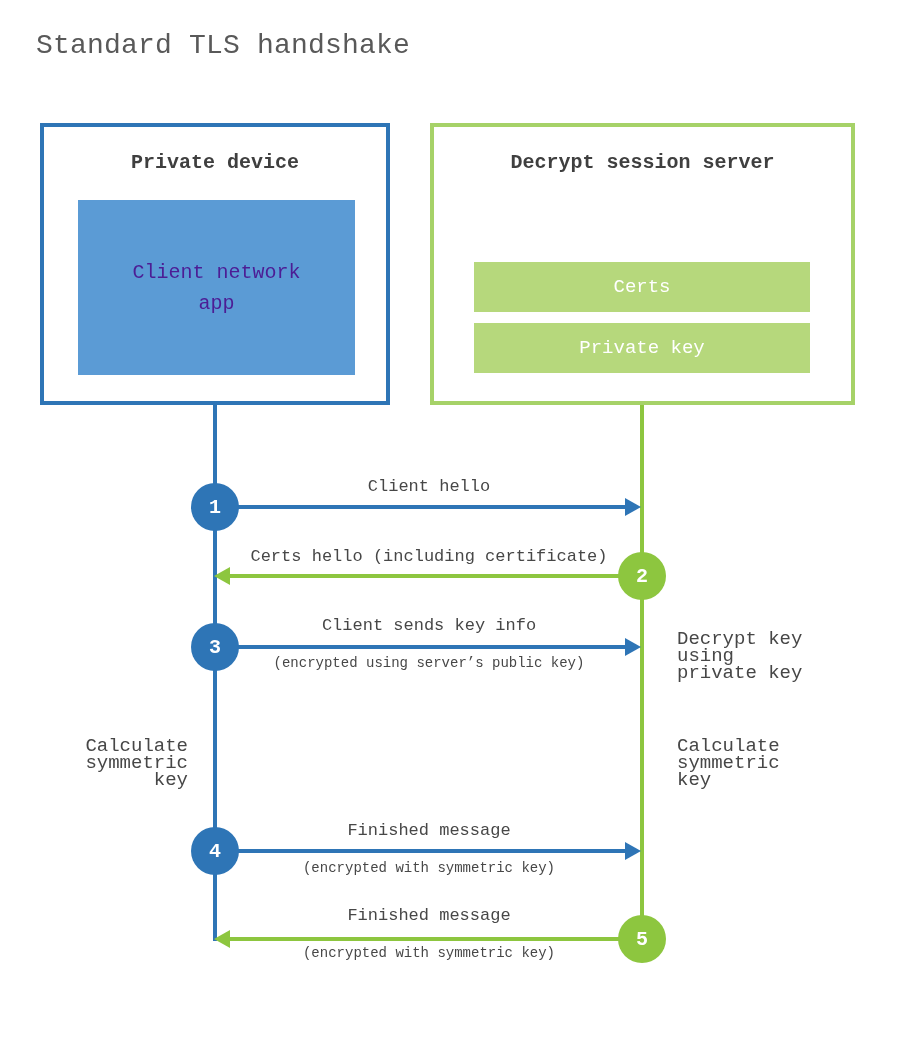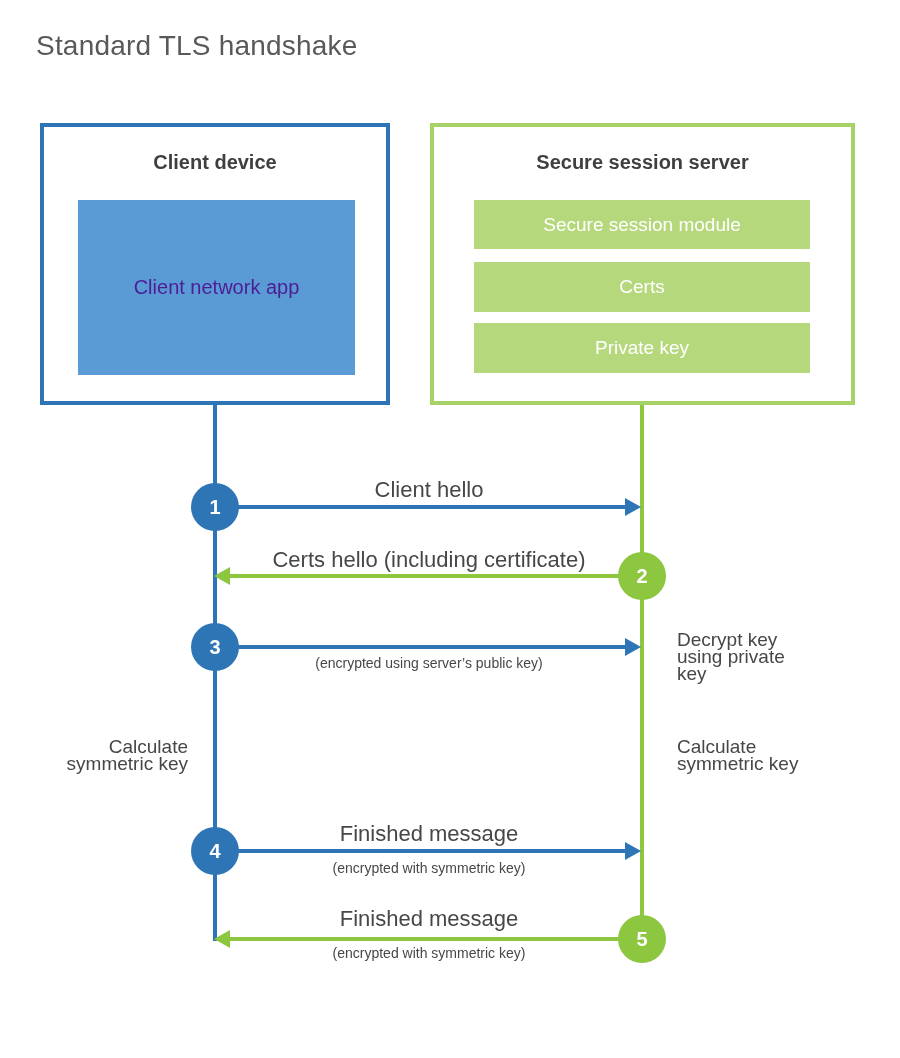--- a/index.html
+++ b/index.html
@@ -4,21 +4,21 @@
 <style>
   :root{
     --blue:#2e75b6; --blue-fill:#5b9bd5; --green:#8dc63f;
     --green-border:#a6d268; --green-fill:#b6d87c;
     --text-dark:#3f3f3f; --text-gray:#595959; --label:#474747;
   }
   *{margin:0;padding:0;box-sizing:border-box;}
   html,body{background:#fff;}
   .canvas{
     position:relative;width:900px;height:1058px;background:#ffffff;
-    font-family:Liberation Sans, sans-serif;overflow:hidden;
+    font-family:Liberation Mono, monospace;overflow:hidden;
   }
   .title{
     position:absolute;left:36px;top:30px;font-size:28px;font-weight:300;
     color:var(--text-gray);letter-spacing:.2px;
   }
   
   .box{position:absolute;top:123px;height:282px;background:#fff;}
   .box.client{left:40px;width:350px;border:4px solid var(--blue);}
   .box.server{left:430px;width:425px;border:4px solid var(--green-border);}
   .box-title{
@@ -53,48 +53,47 @@
   .shaft.blue{background:var(--blue);left:215px;} .shaft.green{background:var(--green);left:230px;}
   .head{position:absolute;width:0;height:0;border-top:9px solid transparent;border-bottom:9px solid transparent;}
   .head.right{left:625px;border-left:16px solid var(--blue);}
   .head.left{left:214px;border-right:16px solid var(--green);}
   .s1 .shaft{top:505px;} .s1 .head{top:498px;}
   .s2 .shaft{top:574px;} .s2 .head{top:567px;}
   .s3 .shaft{top:645px;} .s3 .head{top:638px;}
   .s4 .shaft{top:849px;} .s4 .head{top:842px;}
   .s5 .shaft{top:937px;} .s5 .head{top:930px;}
   
-  .msg{position:absolute;left:214px;width:430px;text-align:center;color:var(--label);font-size:22px;}
+  .msg{position:absolute;left:214px;width:430px;text-align:center;color:var(--label);font-size:17px;}
   .sub{position:absolute;left:214px;width:430px;text-align:center;color:var(--label);font-size:14px;}
   .l1{top:477px;} .l2{top:547px;} .l3{top:616px;} .l4{top:821px;} .l5{top:906px;}
   .sb3{top:655px;} .sb4{top:860px;} .sb5{top:945px;}
   
   .note{position:absolute;font-size:19px;line-height:17px;color:var(--label);}
   .note.decrypt{left:677px;top:631px;width:140px;}
   .note.calc-left{left:52px;top:738px;width:136px;text-align:right;}
   .note.calc-right{left:677px;top:738px;width:140px;}
 </style>
 </head>
 <body>
 
 <div class="canvas">
 
   <div class="title">Standard TLS handshake</div>
 
   <div class="box client">
-    <div class="box-title">Client device</div>
+    <div class="box-title">Private device</div>
   </div>
   <div class="app-box">
     <span>Client network app</span>
   </div>
 
   <div class="box server">
-    <div class="box-title">Secure session server</div>
+    <div class="box-title">Decrypt session server</div>
   </div>
-  <div class="bar b1">Secure session module</div>
   <div class="bar b3">Private key</div>
   <div class="bar b2">Certs</div>
 
   <div class="vline blue"></div>
   <div class="vline green"></div>
 
   <div class="s1">
     <div class="shaft blue"></div>
     <div class="head right"></div>
   </div>
@@ -105,20 +104,21 @@
     <div class="shaft green"></div>
     <div class="head left"></div>
   </div>
   <div class="msg l2">Certs hello (including certificate)</div>
   <div class="circle green c2">2</div>
 
   <div class="s3">
     <div class="shaft blue"></div>
     <div class="head right"></div>
   </div>
+  <div class="msg l3">Client sends key info</div>
   <div class="sub sb3">(encrypted using server’s public key)</div>
   <div class="circle blue c3">3</div>
   <div class="note decrypt">Decrypt key using private key</div>
 
   <div class="note calc-left">Calculate symmetric key</div>
   <div class="note calc-right">Calculate symmetric key</div>
 
   <div class="s4">
     <div class="shaft blue"></div>
     <div class="head right"></div>

